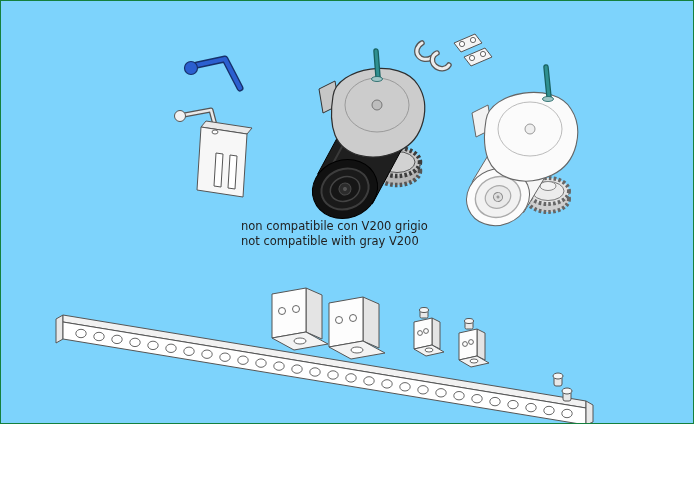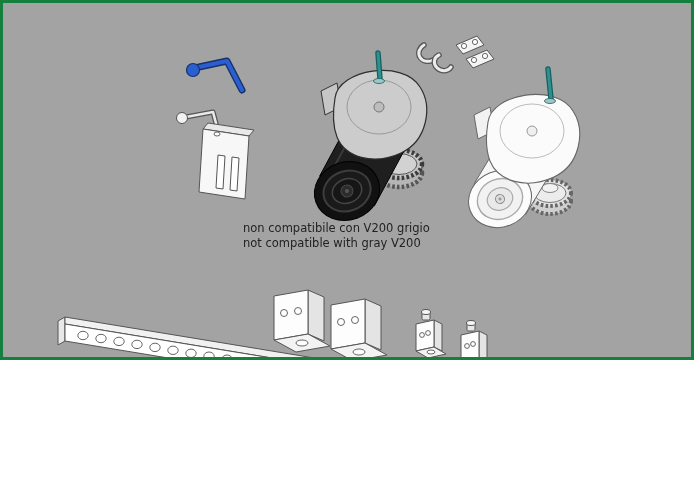--- a/index.html
+++ b/index.html
@@ -1,16 +1,16 @@
 <!DOCTYPE html>
 <html><head>
 <meta charset="utf-8">
 <style>
   html,body{margin:0;padding:0;background:#ffffff;}
-  .page{position:relative;width:694px;height:360px;background:#a3a3a3;border:3px solid #15803d;
+  .page{position:relative;width:694px;height:424px;background:#7dd3fc;border:1px solid #15803d;
         box-sizing:border-box;font-family:"DejaVu Sans",sans-serif;overflow:hidden;}
   svg{display:block;}
   .ln{stroke:#555;stroke-width:1;}
   .hole{fill:#ffffff;stroke:#555;stroke-width:0.9;}
   .ann{font-size:11.5px;fill:#222222;}
 </style>
 </head>
 <body>
 
 <div class="page">

